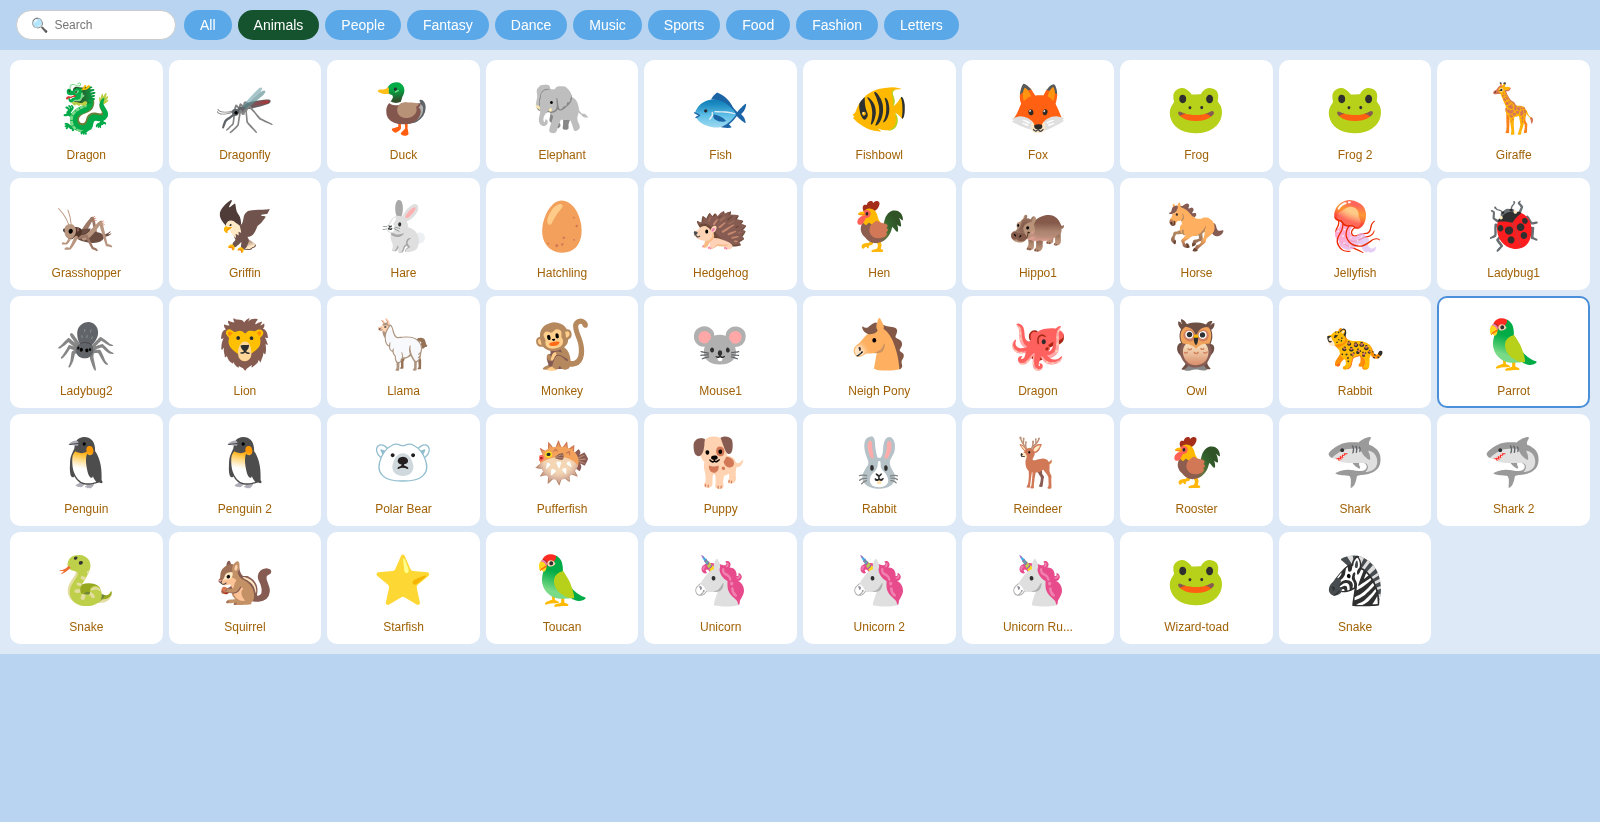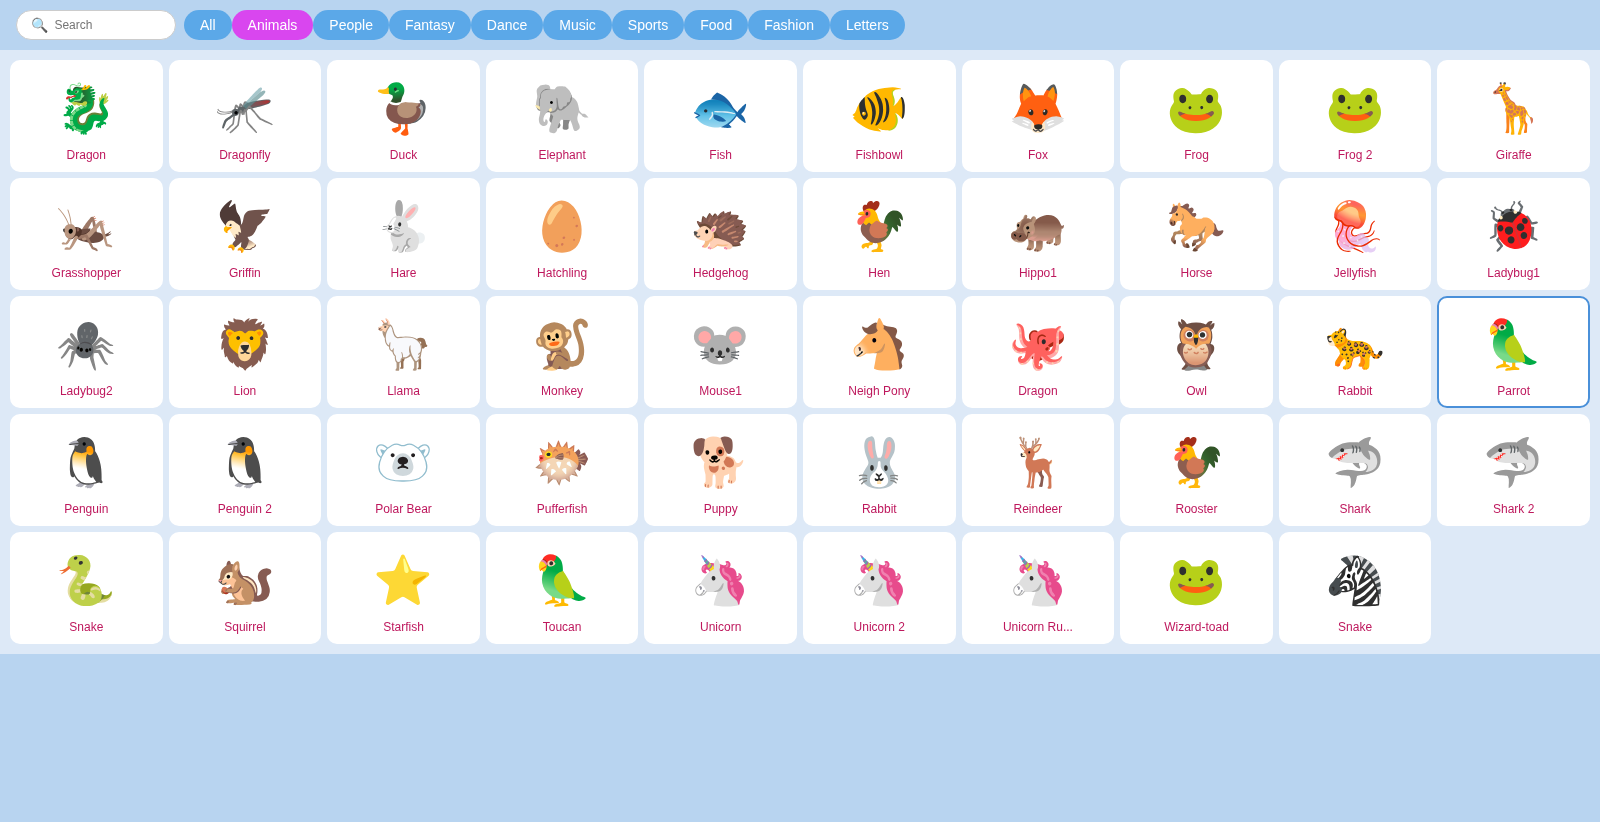--- a/index.html
+++ b/index.html
@@ -41,21 +41,21 @@
       border: none;
       border-radius: 20px;
       padding: 7px 16px;
       font-size: 14px;
       cursor: pointer;
       font-weight: 500;
       color: white;
       background: #5ba8e8;
     }
     .filter-btn.active {
-      background: #d946ef;
+      background: #14532d;
     }
     .grid-container {
       background: #dde9f7;
       padding: 10px;
       display: grid;
       grid-template-columns: repeat(10, 1fr);
       gap: 6px;
     }
     .animal-card {
       background: white;
@@ -72,35 +72,35 @@
     .animal-emoji {
       font-size: 48px;
       height: 72px;
       display: flex;
       align-items: center;
       justify-content: center;
       width: 100%;
     }
     .animal-name {
       font-size: 12px;
-      color: #be185d;
+      color: #a16207;
       text-align: center;
       margin-top: 4px;
       word-break: break-word;
     }
   </style>
 </head>
 <body>
 
 <div class="header">
   <div class="search-box">
     <span class="search-icon">🔍</span>
     <input type="text" placeholder="Search" style="">
   </div>
-  <div id="filter-buttons" style="display: flex; flex-wrap: wrap;">
+  <div id="filter-buttons" style="display: flex; gap: 6px; flex-wrap: wrap;">
       <button class="filter-btn">All</button>
       <button class="filter-btn active">Animals</button>
       <button class="filter-btn">People</button>
       <button class="filter-btn">Fantasy</button>
       <button class="filter-btn">Dance</button>
       <button class="filter-btn">Music</button>
       <button class="filter-btn">Sports</button>
       <button class="filter-btn">Food</button>
       <button class="filter-btn">Fashion</button>
       <button class="filter-btn">Letters</button>

